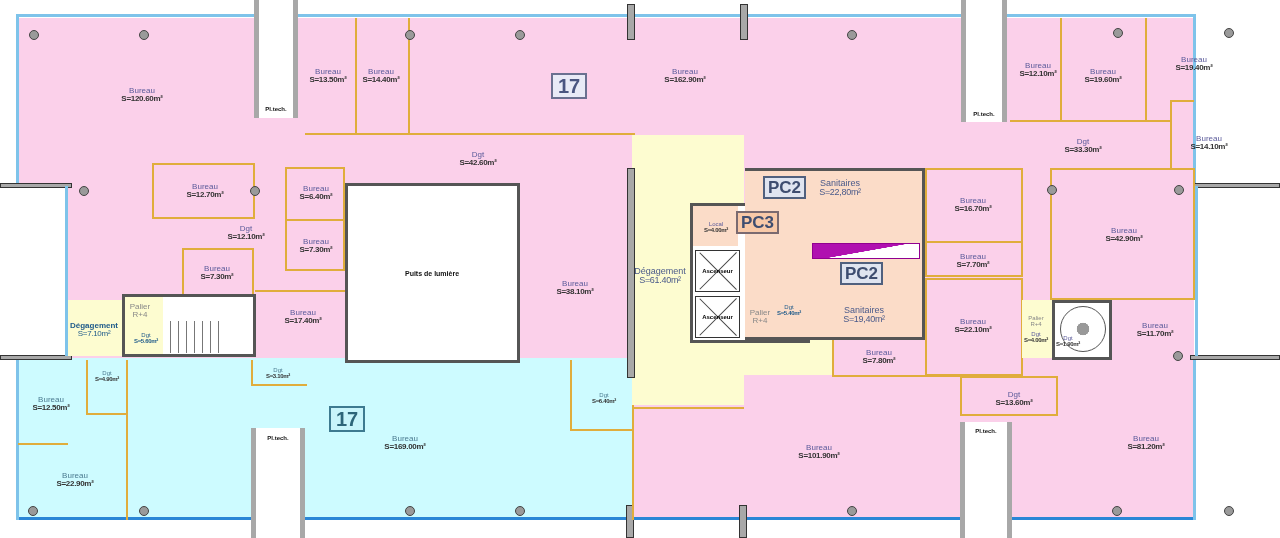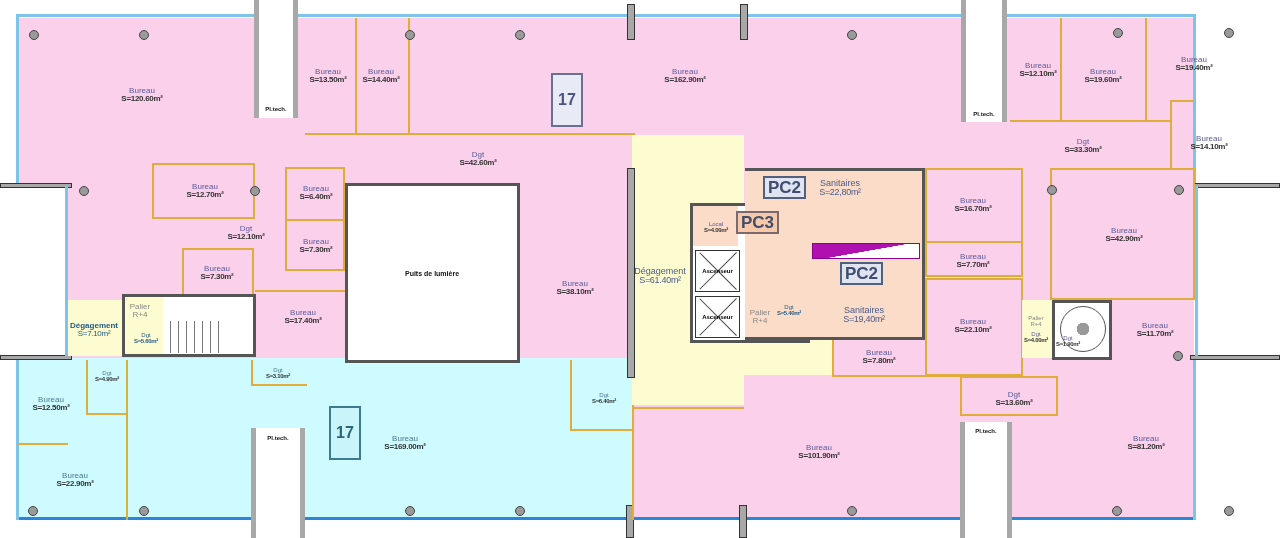--- a/index.html
+++ b/index.html
@@ -11,21 +11,21 @@
   .yellow { background: #fdfcd0; }
   .peach { background: #fbdcc8; }
   .white { background: #ffffff; }
   .wo { border: 2px solid #e0ad3c; }
   .label { position: absolute; text-align: center; transform: translate(-50%, -50%); white-space: nowrap; line-height: 1.05; }
   .label .n { font-size: 8px; color: #5a5a9a; display: block; }
   .label .s { font-size: 8px; color: #333; font-weight: bold; display: block; letter-spacing: -0.3px; }
   .label.big .n, .label.big .s { font-size: 9px; font-weight: normal; color: #4a5a8a; }
   .label.blue .n, .label.blue .s { color: #1e5a8a; }
   .label.tiny .n, .label.tiny .s { font-size: 6px; }
-  .zone { position: absolute; border: 2px solid #6a7090; background: #e8eaf6; color: #4a5580; font-weight: bold; font-size: 16px; padding: 16px 5px; line-height: 18px; }
+  .zone { position: absolute; border: 2px solid #6a7090; background: #e8eaf6; color: #4a5580; font-weight: bold; font-size: 20px; padding: 2px 5px; line-height: 18px; }
   .zone.teal { border-color: #3d7a90; background: #c8f4fa; color: #2d6478; }
   .pc { position: absolute; border: 2px solid #50607e; background: #dfe4f0; color: #3e4d70; font-weight: bold; font-size: 17px; padding: 0 3px; line-height: 19px; }
   .wall { position: absolute; background: #a8a8a8; border: 1.5px solid #333; box-sizing: border-box; }
   .win { position: absolute; background: #7ec3ea; }
   .pillar { position: absolute; width: 8px; height: 8px; border-radius: 50%; background: #9a9a9a; border: 1.5px solid #444; transform: translate(-50%, -50%); }
   .line-o { position: absolute; background: #e0ad3c; }
   .core { position: absolute; border: 3px solid #555; box-sizing: border-box; }
   .stairs { position: absolute; background: repeating-linear-gradient(90deg, #fff 0 7px, #777 7px 8px); }
   .lift { position: absolute; border: 1.5px solid #333; background: #fff; box-sizing: border-box; }
   .lift::before, .lift::after { content: ""; position: absolute; left: 50%; top: 50%; width: 120%; height: 1px; background: #444; }

